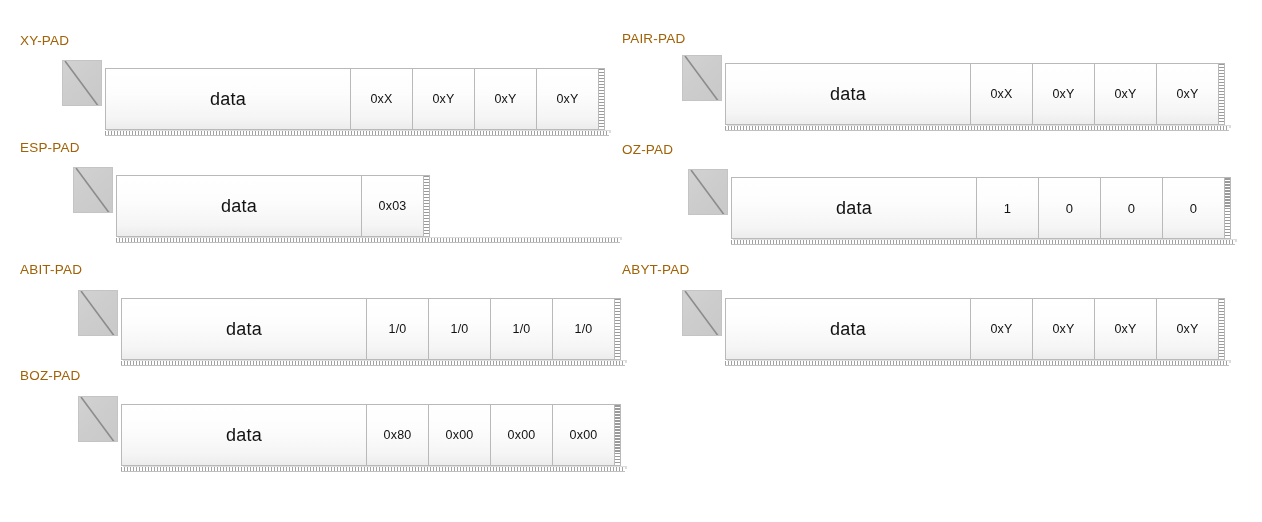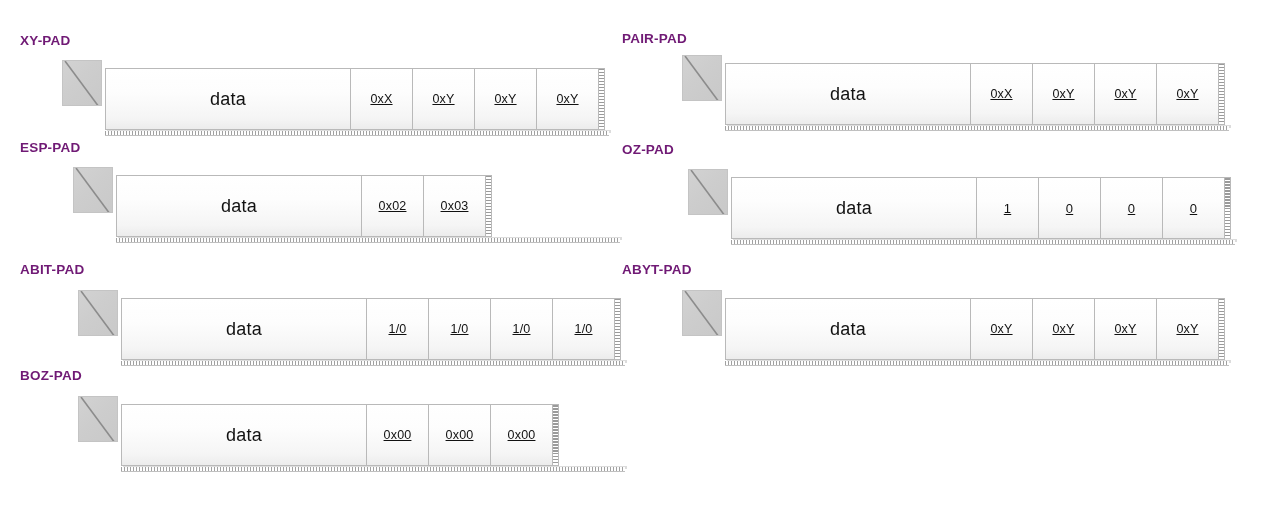--- a/index.html
+++ b/index.html
@@ -27,22 +27,22 @@
   
   .pad-group {
     position: absolute;
   }
 
   .pad-label {
     position: absolute;
     left: 0;
     top: 0;
     font-size: 13.5px;
-    font-weight: 700;
-    color: #701a75;
+    font-weight: 400;
+    color: #a16207;
     letter-spacing: 0.2px;
     white-space: nowrap;
     line-height: 16px;
   }
 
   
   .corner-marker {
     position: absolute;
     width: 40px;
     height: 46px;
@@ -94,21 +94,20 @@
   .cell.data-cell {
     width: 245px;
     font-size: 18px;
     letter-spacing: 0.3px;
   }
 
   .cell.pad-cell {
     width: 62px;
     font-size: 12.5px;
     letter-spacing: 0.2px;
-    text-decoration: underline;
   }
 
   .cell.pad-cell.wide-num {
     font-size: 13px;
   }
 
   
   .edge-right {
     width: 6px;
     height: 62px;
@@ -179,21 +178,20 @@
     <div class="pad-label">ESP-PAD</div>
     <div class="corner-marker" style="left:53px; top:27px;">
       <svg class="slash" viewBox="0 0 52 58">
         <line x1="8" y1="6" x2="42" y2="52" stroke="#8c8c8c" stroke-width="1.6"></line>
       </svg>
     </div>
     <div class="pad-bar" style="left:96px; top:35px;">
       <div class="bar-shadow" style="width:504px;"></div>
       <div class="bar-inner">
         <div class="cell data-cell">data</div>
-        <div class="cell pad-cell">0x02</div>
         <div class="cell pad-cell">0x03</div>
       </div>
       <div class="edge-right"></div>
       <div class="edge-bottom" style="width:504px;"></div>
     </div>
   </div>
 
   <div class="pad-group" style="left:20px; top:262px; width:600px;">
     <div class="pad-label">ABIT-PAD</div>
     <div class="corner-marker" style="left:58px; top:28px;">
@@ -219,20 +217,21 @@
     <div class="pad-label">BOZ-PAD</div>
     <div class="corner-marker" style="left:58px; top:28px;">
       <svg class="slash" viewBox="0 0 52 58">
         <line x1="8" y1="6" x2="42" y2="52" stroke="#8c8c8c" stroke-width="1.6"></line>
       </svg>
     </div>
     <div class="pad-bar" style="left:101px; top:36px;">
       <div class="bar-shadow" style="width:504px;"></div>
       <div class="bar-inner">
         <div class="cell data-cell">data</div>
+        <div class="cell pad-cell">0x80</div>
         <div class="cell pad-cell">0x00</div>
         <div class="cell pad-cell">0x00</div>
         <div class="cell pad-cell">0x00</div>
       </div>
       <div class="edge-right"></div>
       <div class="edge-bottom" style="width:504px;"></div>
     </div>
   </div>
 
   <div class="pad-group" style="left:622px; top:31px; width:620px;">

